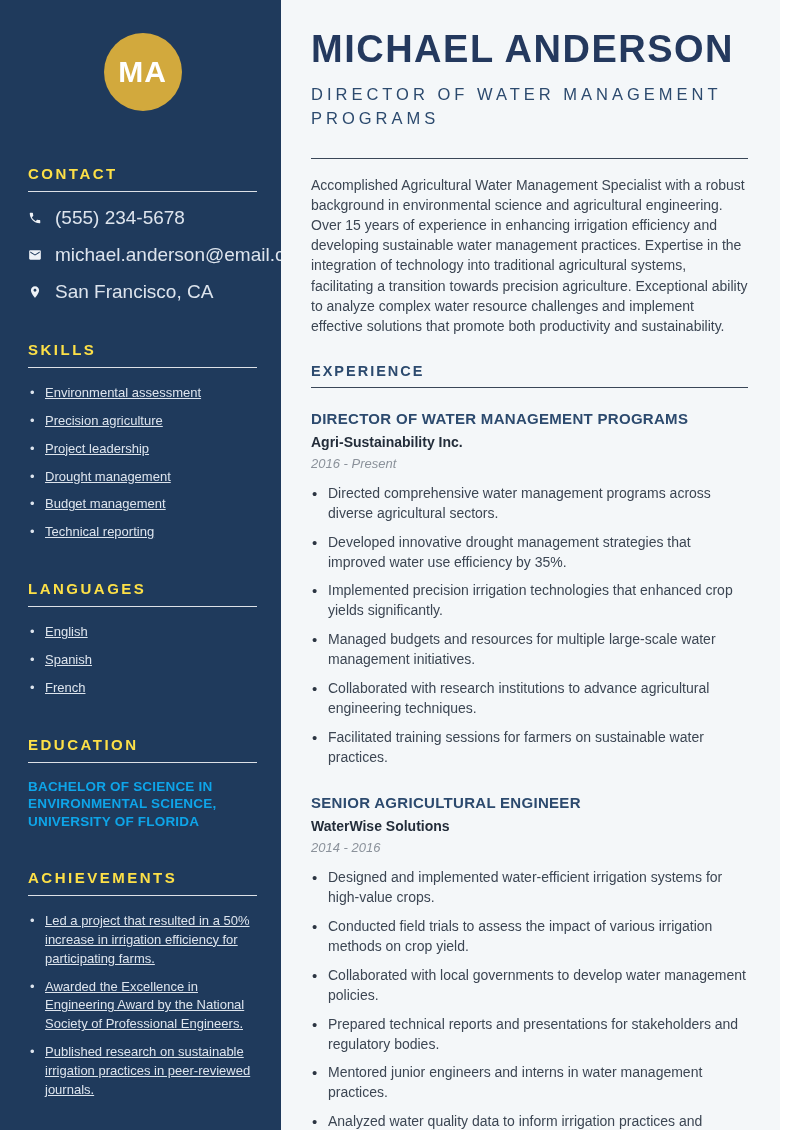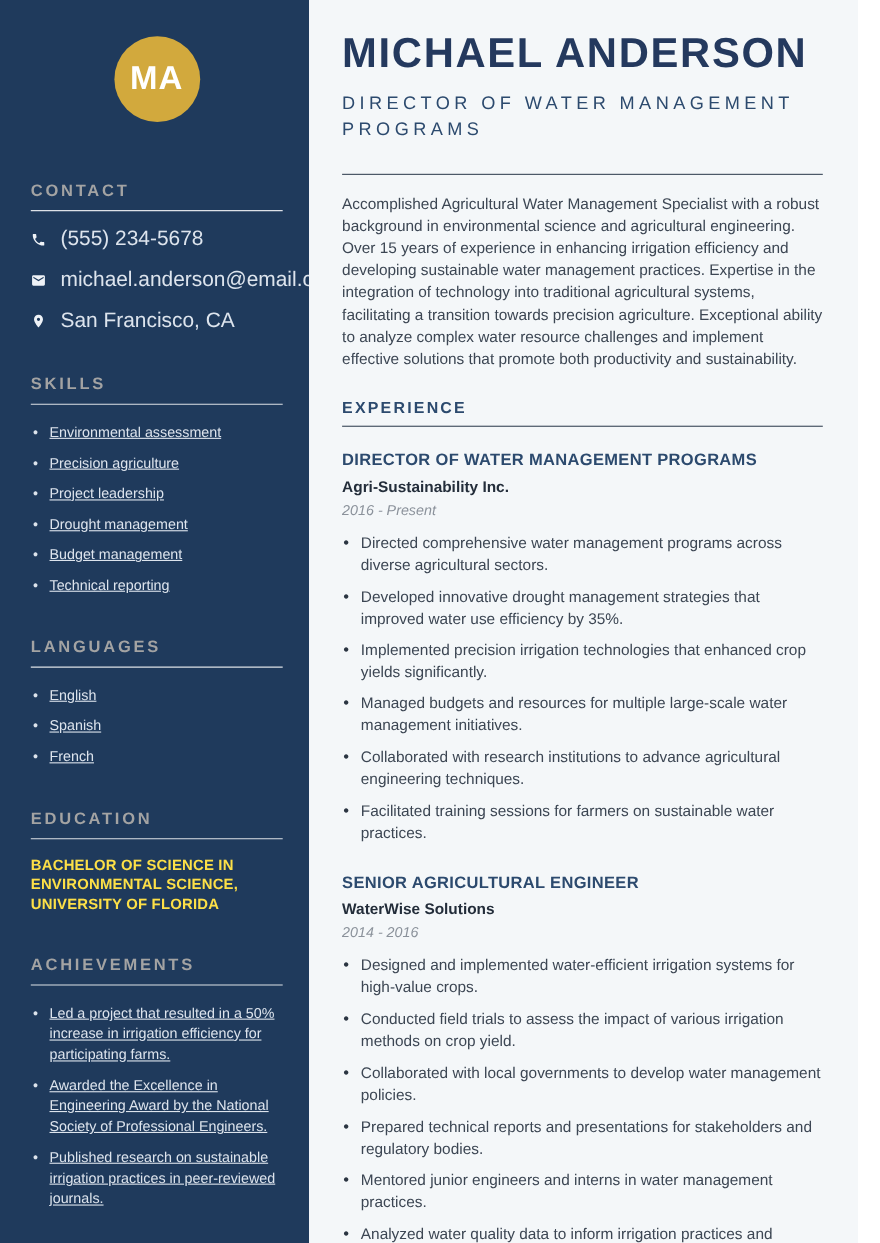--- a/index.html
+++ b/index.html
@@ -35,21 +35,21 @@
   .avatar-wrap{display:flex;justify-content:center;}
   .avatar{
     width:78px;height:78px;border-radius:50%;
     background:var(--avatar-bg,#d2a93d);
     display:flex;align-items:center;justify-content:center;
     color:#ffffff;font-size:30px;font-weight:700;letter-spacing:1px;
   }
   .side-section{margin-top:38px;}
   .side-section.first{margin-top:54px;}
   .side-heading{
-    color:#a3a3a3;font-size:15px;font-weight:700;letter-spacing:2.5px;
+    color:#fde047;font-size:15px;font-weight:700;letter-spacing:2.5px;
   }
   .side-rule{
     border-bottom:1px solid rgba(255,255,255,.85);
     margin-top:9px;
   }
   .contact-list{margin-top:6px;}
   .contact-item{
     display:flex;align-items:center;gap:13px;
     margin-top:15px;font-size:19px;color:var(--sidebar-text,#dde4ed);
   }
@@ -57,21 +57,21 @@
   .contact-item svg{width:14px;height:14px;fill:#eef2f7;}
   ul.side-list{list-style:none;margin-top:16px;text-decoration:underline;}
   ul.side-list li{
     position:relative;padding-left:17px;margin-bottom:9px;
     font-size:13px;line-height:1.45;color:var(--sidebar-text,#dde4ed);
   }
   ul.side-list li::before{
     content:"•";position:absolute;left:2px;top:0;color:var(--sidebar-text,#dde4ed);
   }
   .degree{
-    margin-top:15px;font-size:13.5px;font-weight:700;color:#fde047;
+    margin-top:15px;font-size:13.5px;font-weight:700;color:#0ea5e9;
     text-transform:uppercase;line-height:1.32;letter-spacing:.2px;
   }
   
   .main{
     flex:1;
     background:var(--main-bg,#f4f7f9);
     padding:30px 32px 30px 30px;
   }
   .name{
     font-size:38px;font-weight:700;letter-spacing:1.5px;

